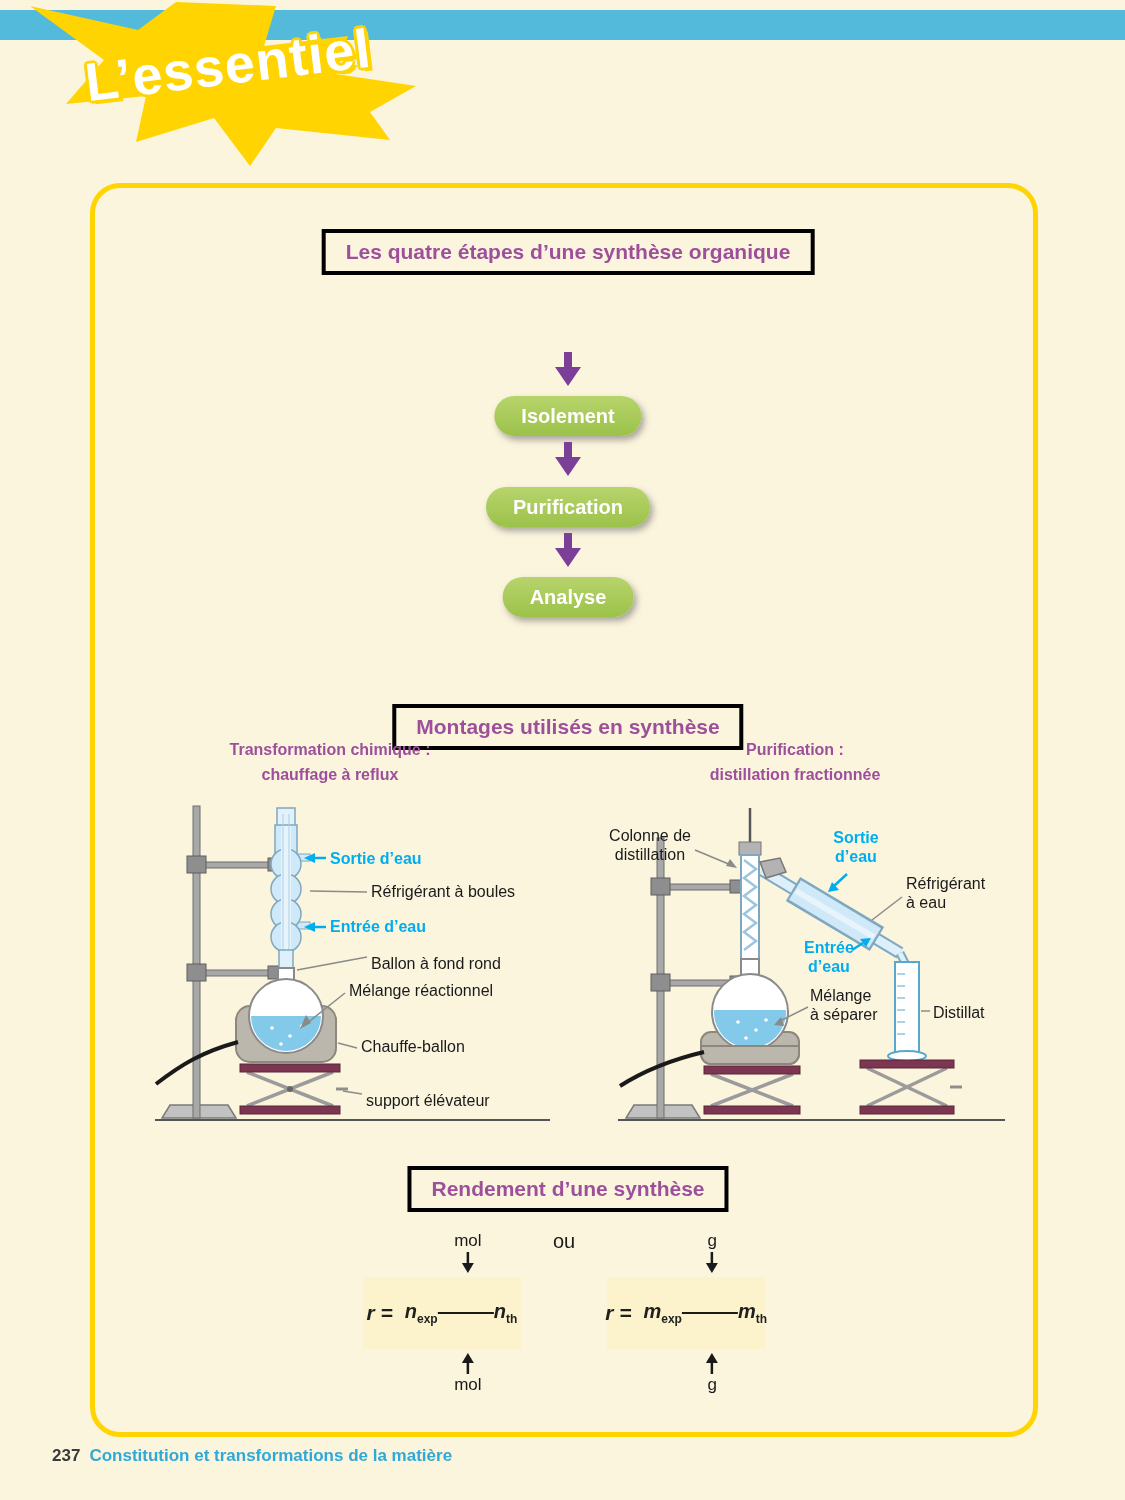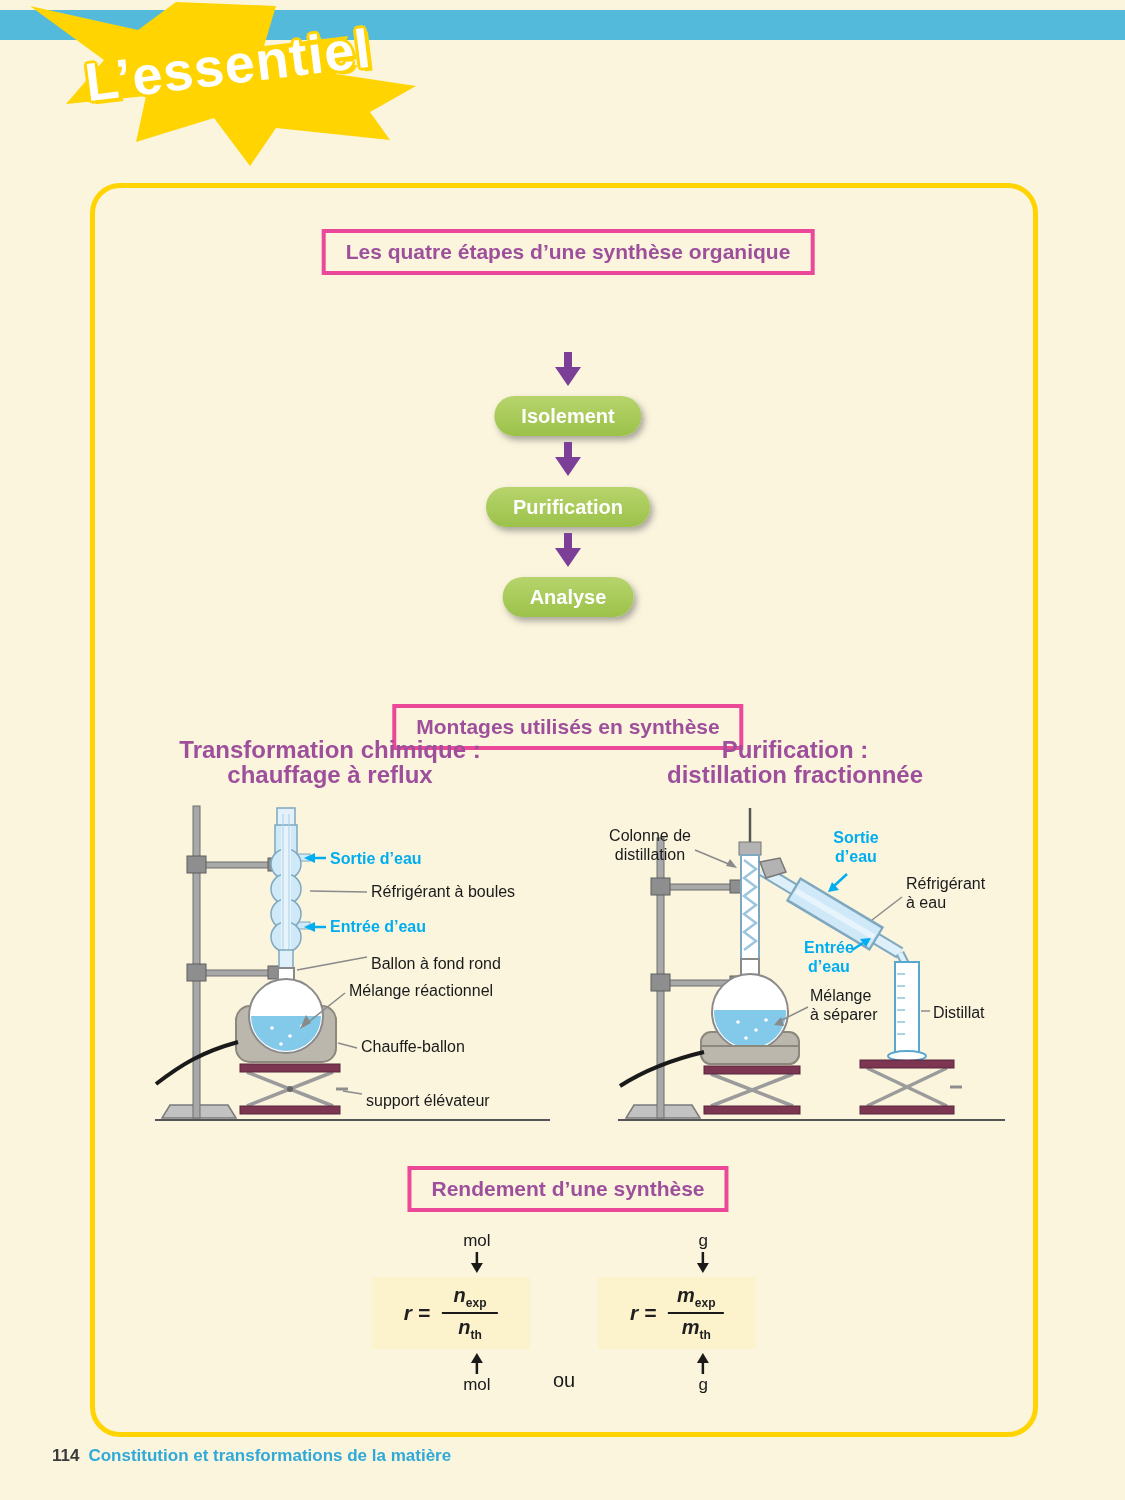--- a/index.html
+++ b/index.html
@@ -20,58 +20,58 @@
                  4px 4px 0 #FFD400;
   }
 
   .card {
     position:absolute; left:90px; top:183px; width:948px; height:1254px;
     border:5px solid #FFD400; border-radius:30px; background:#FBF5DE;
   }
 
   .ybox {
     position:absolute; transform:translateX(-50%);
-    border:4px solid #ec4899; padding:7px 20px;
+    border:4px solid #000000; padding:7px 20px;
     color:#9E4F9B; font-size:21px; font-weight:bold; white-space:nowrap; text-align:center;
   }
 
   .flow-btn {
     position:absolute; left:568px; transform:translateX(-50%);
     background:linear-gradient(#b7d46c,#9cc24a); color:#fff;
     font-size:20px; font-weight:bold; height:40px; line-height:40px;
     padding:0 27px; border-radius:21px; white-space:nowrap;
     box-shadow:3px 4px 6px rgba(90,90,90,.5);
   }
   .flow-arrow { position:absolute; left:568px; transform:translateX(-50%); }
 
   .col-title {
     position:absolute; transform:translateX(-50%); text-align:center;
-    color:#9E4F9B; font-size:24px; font-weight:bold; line-height:25px; white-space:nowrap;
+    color:#9E4F9B; font-size:16px; font-weight:bold; line-height:25px; white-space:nowrap;
   }
   .col-title span { display:block; }
 
   .diagram { position:absolute; }
   .dlabel { position:absolute; font-size:16px; color:#1a1a1a; line-height:19px; white-space:nowrap; }
   .dlabel.wrap { white-space:normal; }
   .dlabel.cyan { color:#00AEEF; font-weight:bold; }
   .dlabel.ctr { text-align:center; }
 
   .formulas {
     position:absolute; left:564px; top:1230px; transform:translateX(-50%);
-    display:flex; align-items:flex-end; gap:23px;
+    display:flex; align-items:flex-start; gap:32px;
   }
   .fcol { display:flex; flex-direction:column; align-items:center; }
   .shift { transform:translateX(26px); }
   .unit { font-size:17px; color:#1a1a1a; margin:1px 0; }
   .fbox {
     width:158px; height:72px; background:#FCF2CC; margin:3px 0;
     display:flex; align-items:center; justify-content:center;
   }
   .req { font-size:21px; font-weight:bold; font-style:italic; color:#1f1f1f; margin-right:12px; white-space:nowrap; }
-  .frac { display:inline-flex; flex-direction:column; align-items:center; }
+  .frac { display:inline-flex; align-items:center; }
   .frac .nm { font-size:20px; font-weight:bold; font-style:italic; color:#1f1f1f; }
   .frac sub { font-size:12px; font-style:normal; font-weight:bold; }
   .frac .bar { width:56px; height:2px; background:#1a1a1a; margin:2px 0; }
   .ou { font-size:20px; color:#1a1a1a; padding-bottom:4px; }
 
   .footer { position:absolute; left:52px; top:1446px; font-size:17px; font-weight:bold; }
   .footer .num { color:#3a3a3a; margin-right:9px; }
   .footer .txt { color:#2FA9D8; }
 </style>
 </head>
@@ -334,16 +334,16 @@
       </div>
       <svg class="shift" width="14" height="22" viewBox="0 0 14 22">
         <polygon points="7,1 13,11 1,11" fill="#1a1a1a"></polygon>
           <line x1="7" y1="10" x2="7" y2="22" stroke="#1a1a1a" stroke-width="2.5"></line>
       </svg>
       <div class="unit shift">g</div>
     </div>
   </div>
 
   <div class="footer">
-    <span class="num">114</span><span class="txt">Constitution et transformations de la matière</span>
+    <span class="num">237</span><span class="txt">Constitution et transformations de la matière</span>
   </div>
 
 </div>
 
 </body></html>

